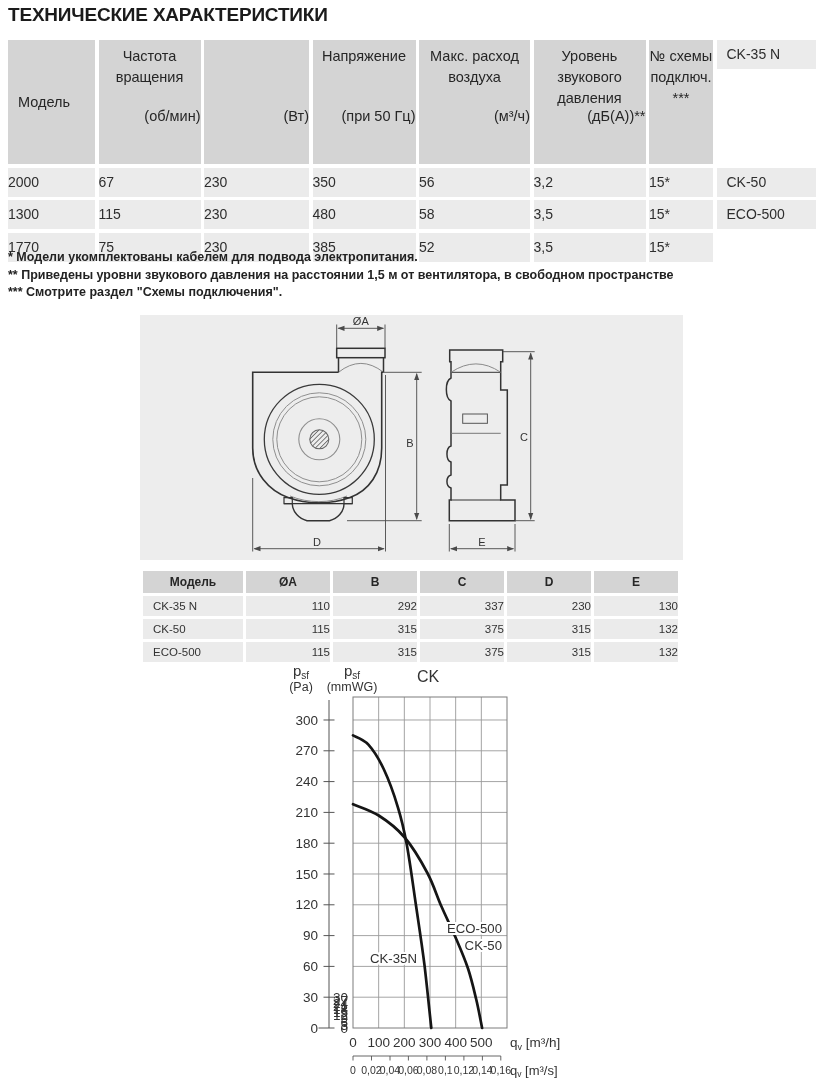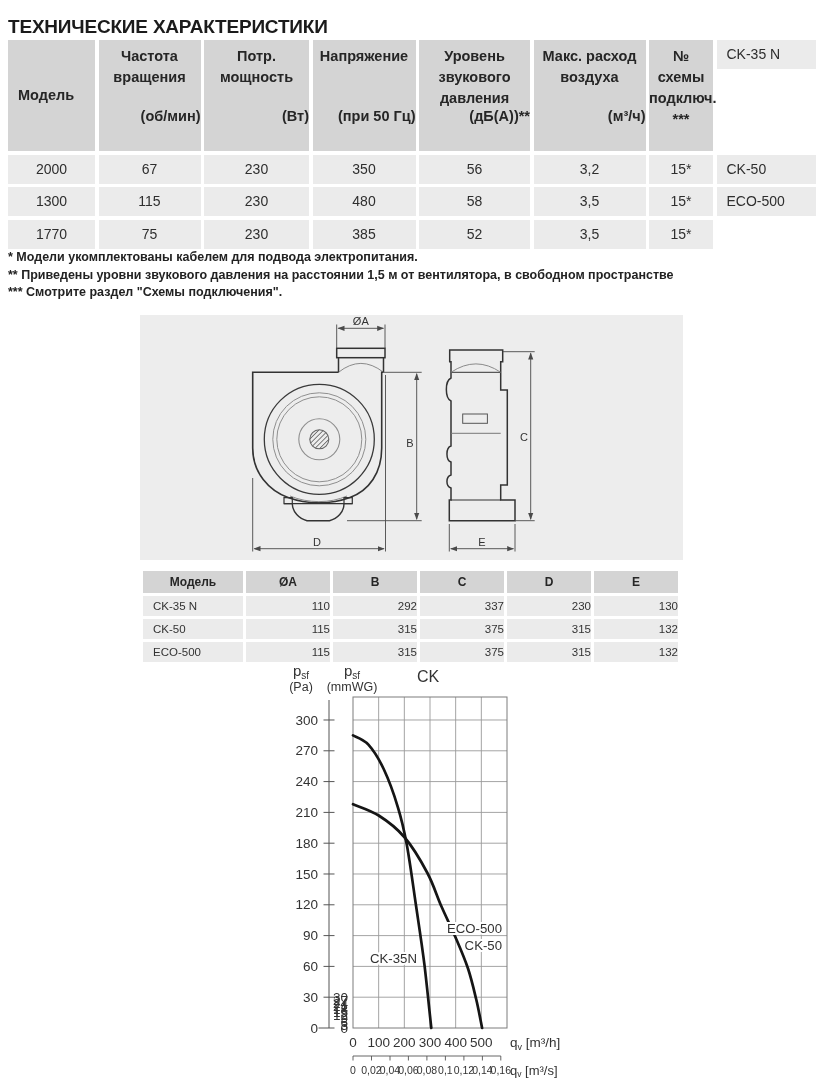--- a/index.html
+++ b/index.html
@@ -5,39 +5,39 @@
   * { box-sizing: border-box; margin: 0; padding: 0; }
   html,body { width: 820px; height: 1091px; }
   body {
     position: relative;
     background: #ffffff;
     font-family: "Liberation Sans", sans-serif;
     overflow: hidden;
     color: #2e2e2e;
   }
   .doc-title {
-    position: absolute; left: 8px; top: 16px;
+    position: absolute; left: 8px; top: 4px;
     font-size: 19px; font-weight: 700; color: #1b1b1b; letter-spacing: -0.2px;
   }
   #spec-table {
     position: absolute; left: 8px; top: 40px;
     display: grid;
     grid-template-columns: 87px 102px 105px 103px 111px 112px 64px 99px;
     gap: 3.5px;
   }
   .spec-header-cell {
-    background: #d4d4d4; height: 111px; position: relative;
-    font-size: 14.5px; font-weight: 700; color: #262626;
+    background: #d4d4d4; height: 124px; position: relative;
+    font-size: 14.5px; font-weight: 400; color: #262626;
     text-align: center; padding-top: 6px; line-height: 21px;
   }
   .spec-header-cell .unit { position: absolute; top: 66px; left: 0; right: 0; text-align: right; }
   .spec-header-cell.model-head { display: flex; align-items: center; padding: 0 0 0 10px; text-align: left; }
   .spec-cell {
     background: #ebebeb; height: 29px; line-height: 29px;
-    font-size: 14px; color: #2e2e2e; text-align: center;
+    font-size: 14px; color: #2e2e2e; text-align: left;
   }
   .spec-cell.first { text-align: left; padding-left: 10px; }
   #footnotes {
     position: absolute; left: 8px; top: 249px;
     font-size: 12.5px; line-height: 17.5px; color: #222; font-weight: bold;
   }
   #panel {
     position: absolute; left: 140px; top: 315px;
     width: 543px; height: 245px; background: #ededed;
   }
@@ -71,46 +71,42 @@
       </div>
     </div>
     <div class="spec-header-cell">
       <div>
         <div>Частота</div>
         <div>вращения</div>
       </div>
       <div class="unit">(об/мин)</div>
     </div>
     <div class="spec-header-cell">
-      <div>
-        <div>Потр.</div>
-        <div>мощность</div>
-      </div>
       <div class="unit">(Вт)</div>
     </div>
     <div class="spec-header-cell">
       <div>
         <div>Напряжение</div>
       </div>
       <div class="unit">(при 50 Гц)</div>
+    </div>
+    <div class="spec-header-cell">
+      <div>
+        <div>Макс. расход</div>
+        <div>воздуха</div>
+      </div>
+      <div class="unit">(м³/ч)</div>
     </div>
     <div class="spec-header-cell">
       <div>
         <div>Уровень</div>
         <div>звукового</div>
         <div>давления</div>
       </div>
       <div class="unit">(дБ(А))**</div>
-    </div>
-    <div class="spec-header-cell">
-      <div>
-        <div>Макс. расход</div>
-        <div>воздуха</div>
-      </div>
-      <div class="unit">(м³/ч)</div>
     </div>
     <div class="spec-header-cell">
       <div>
         <div>№ схемы</div>
         <div>подключ.</div>
         <div>***</div>
       </div>
     </div>
     <div class="spec-cell first">CK-35 N</div>
     <div class="spec-cell">2000</div>

